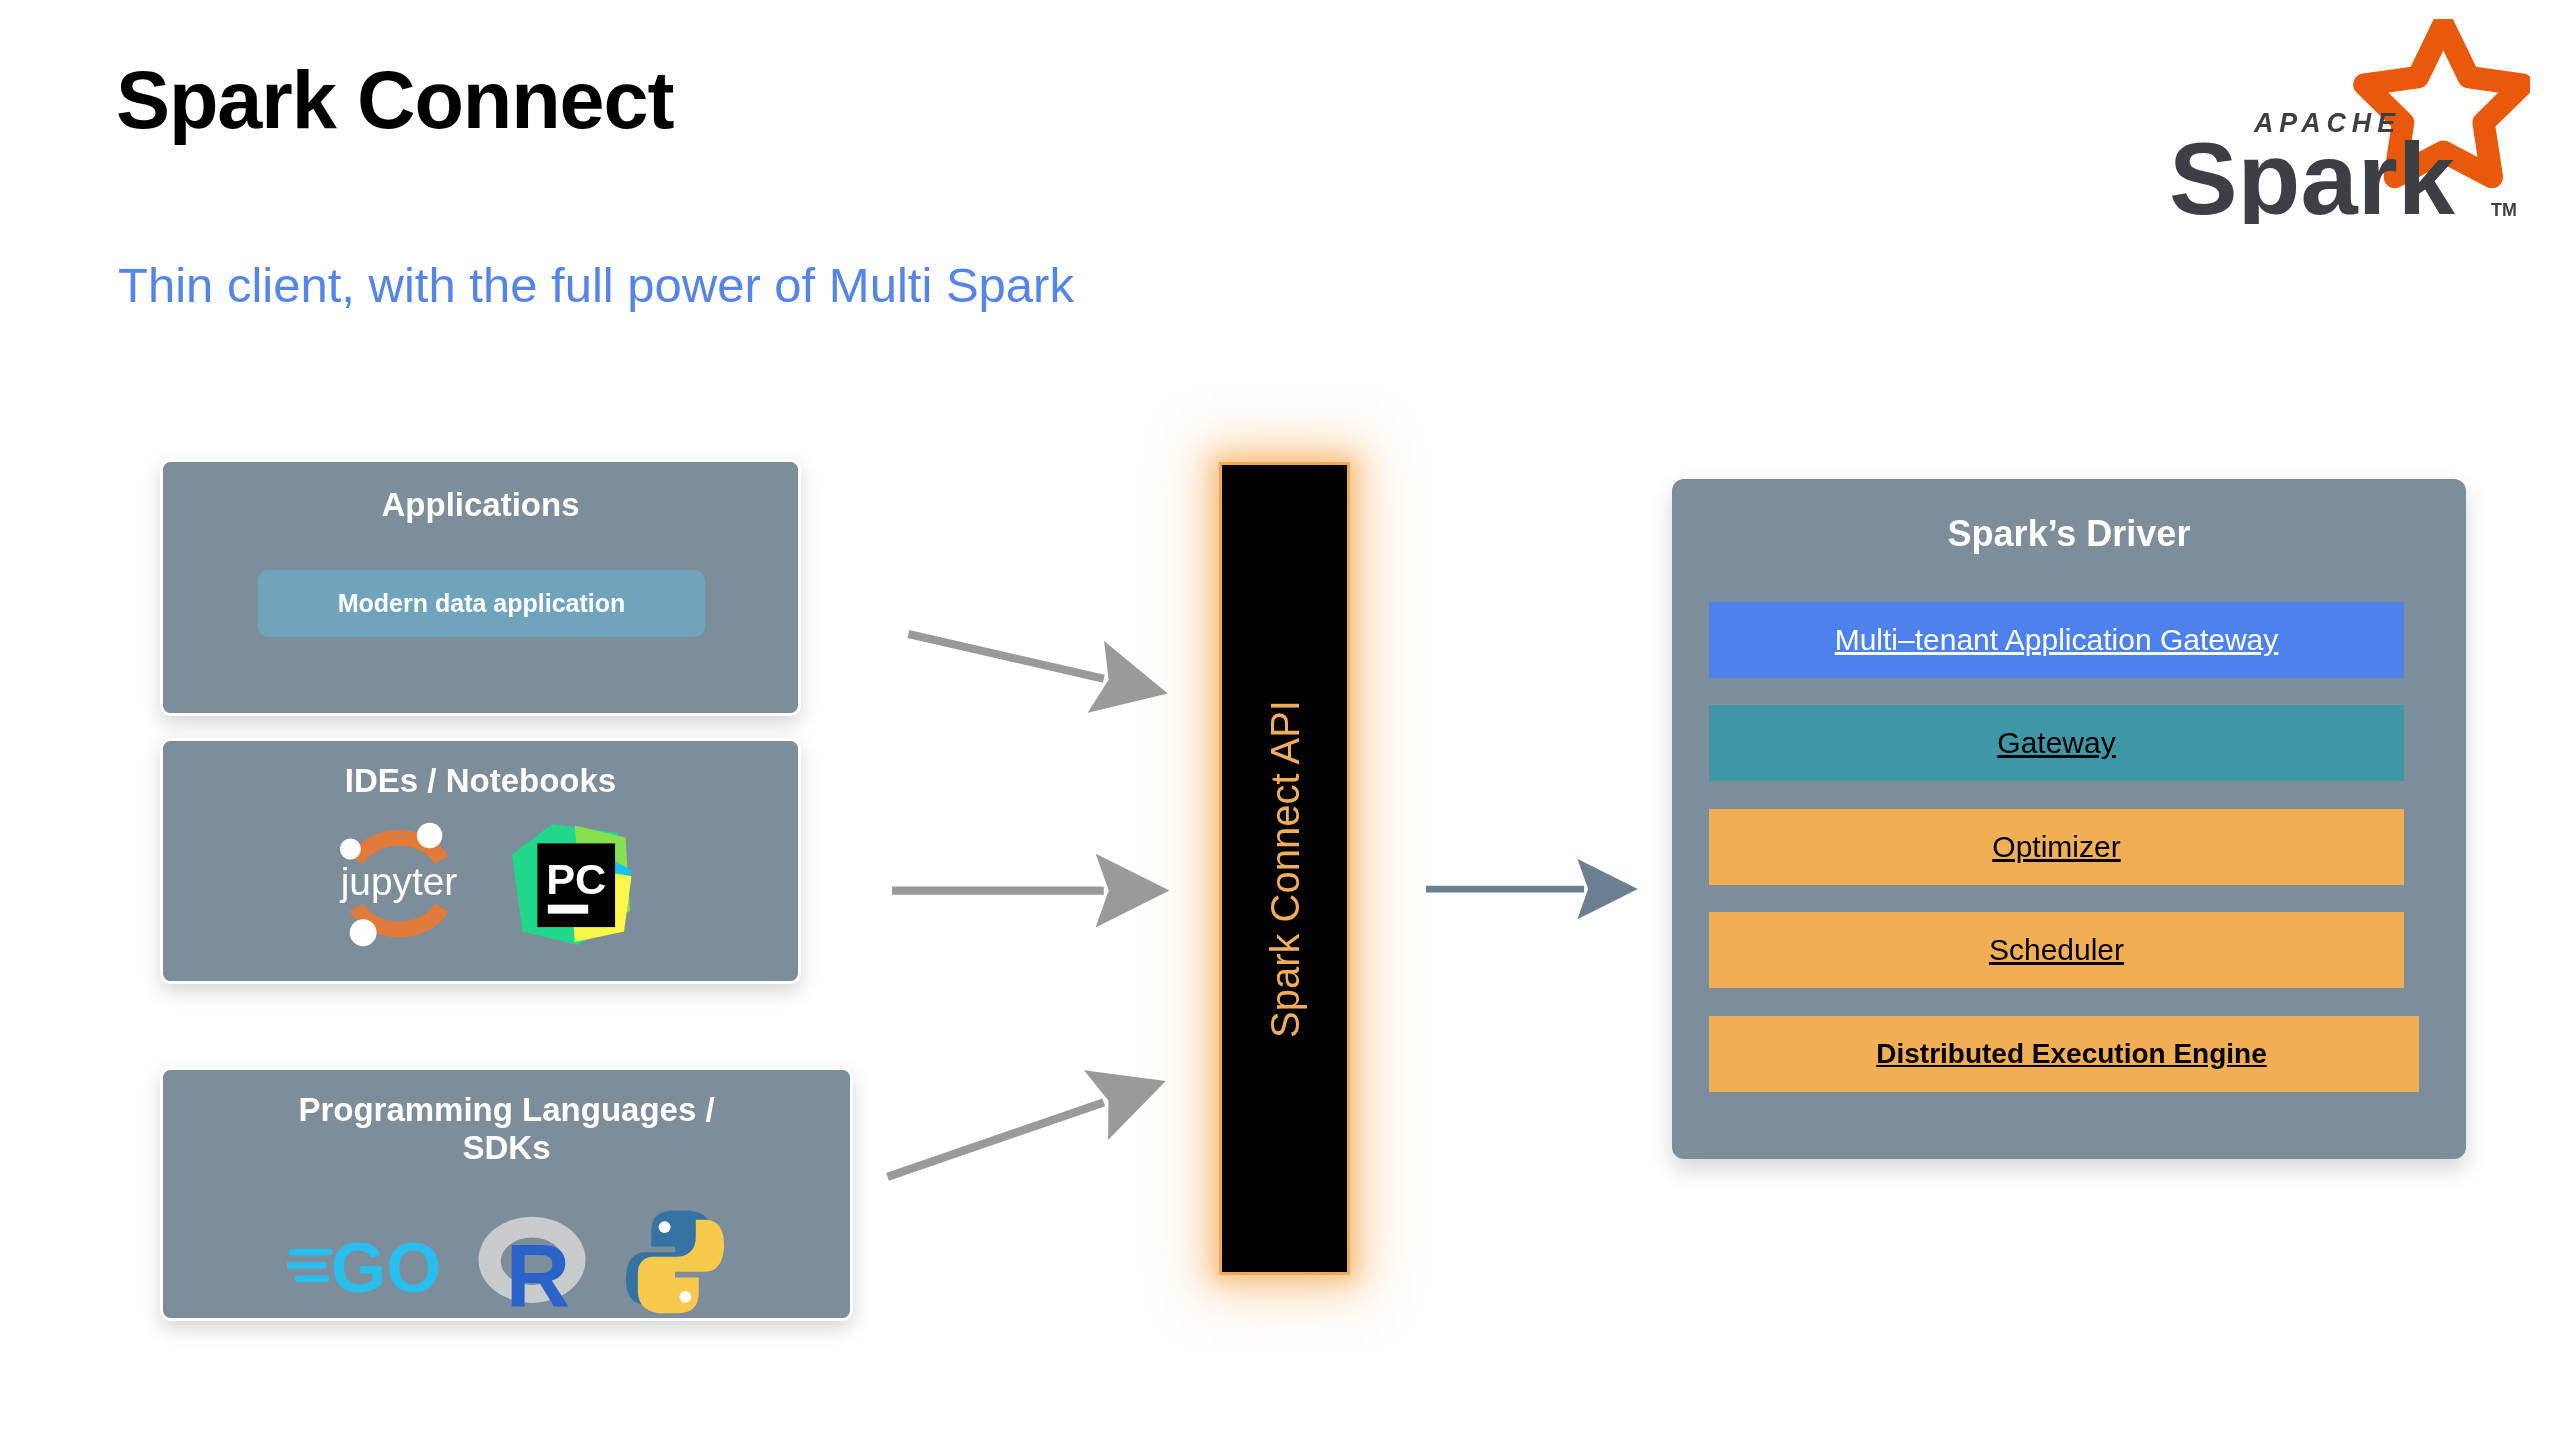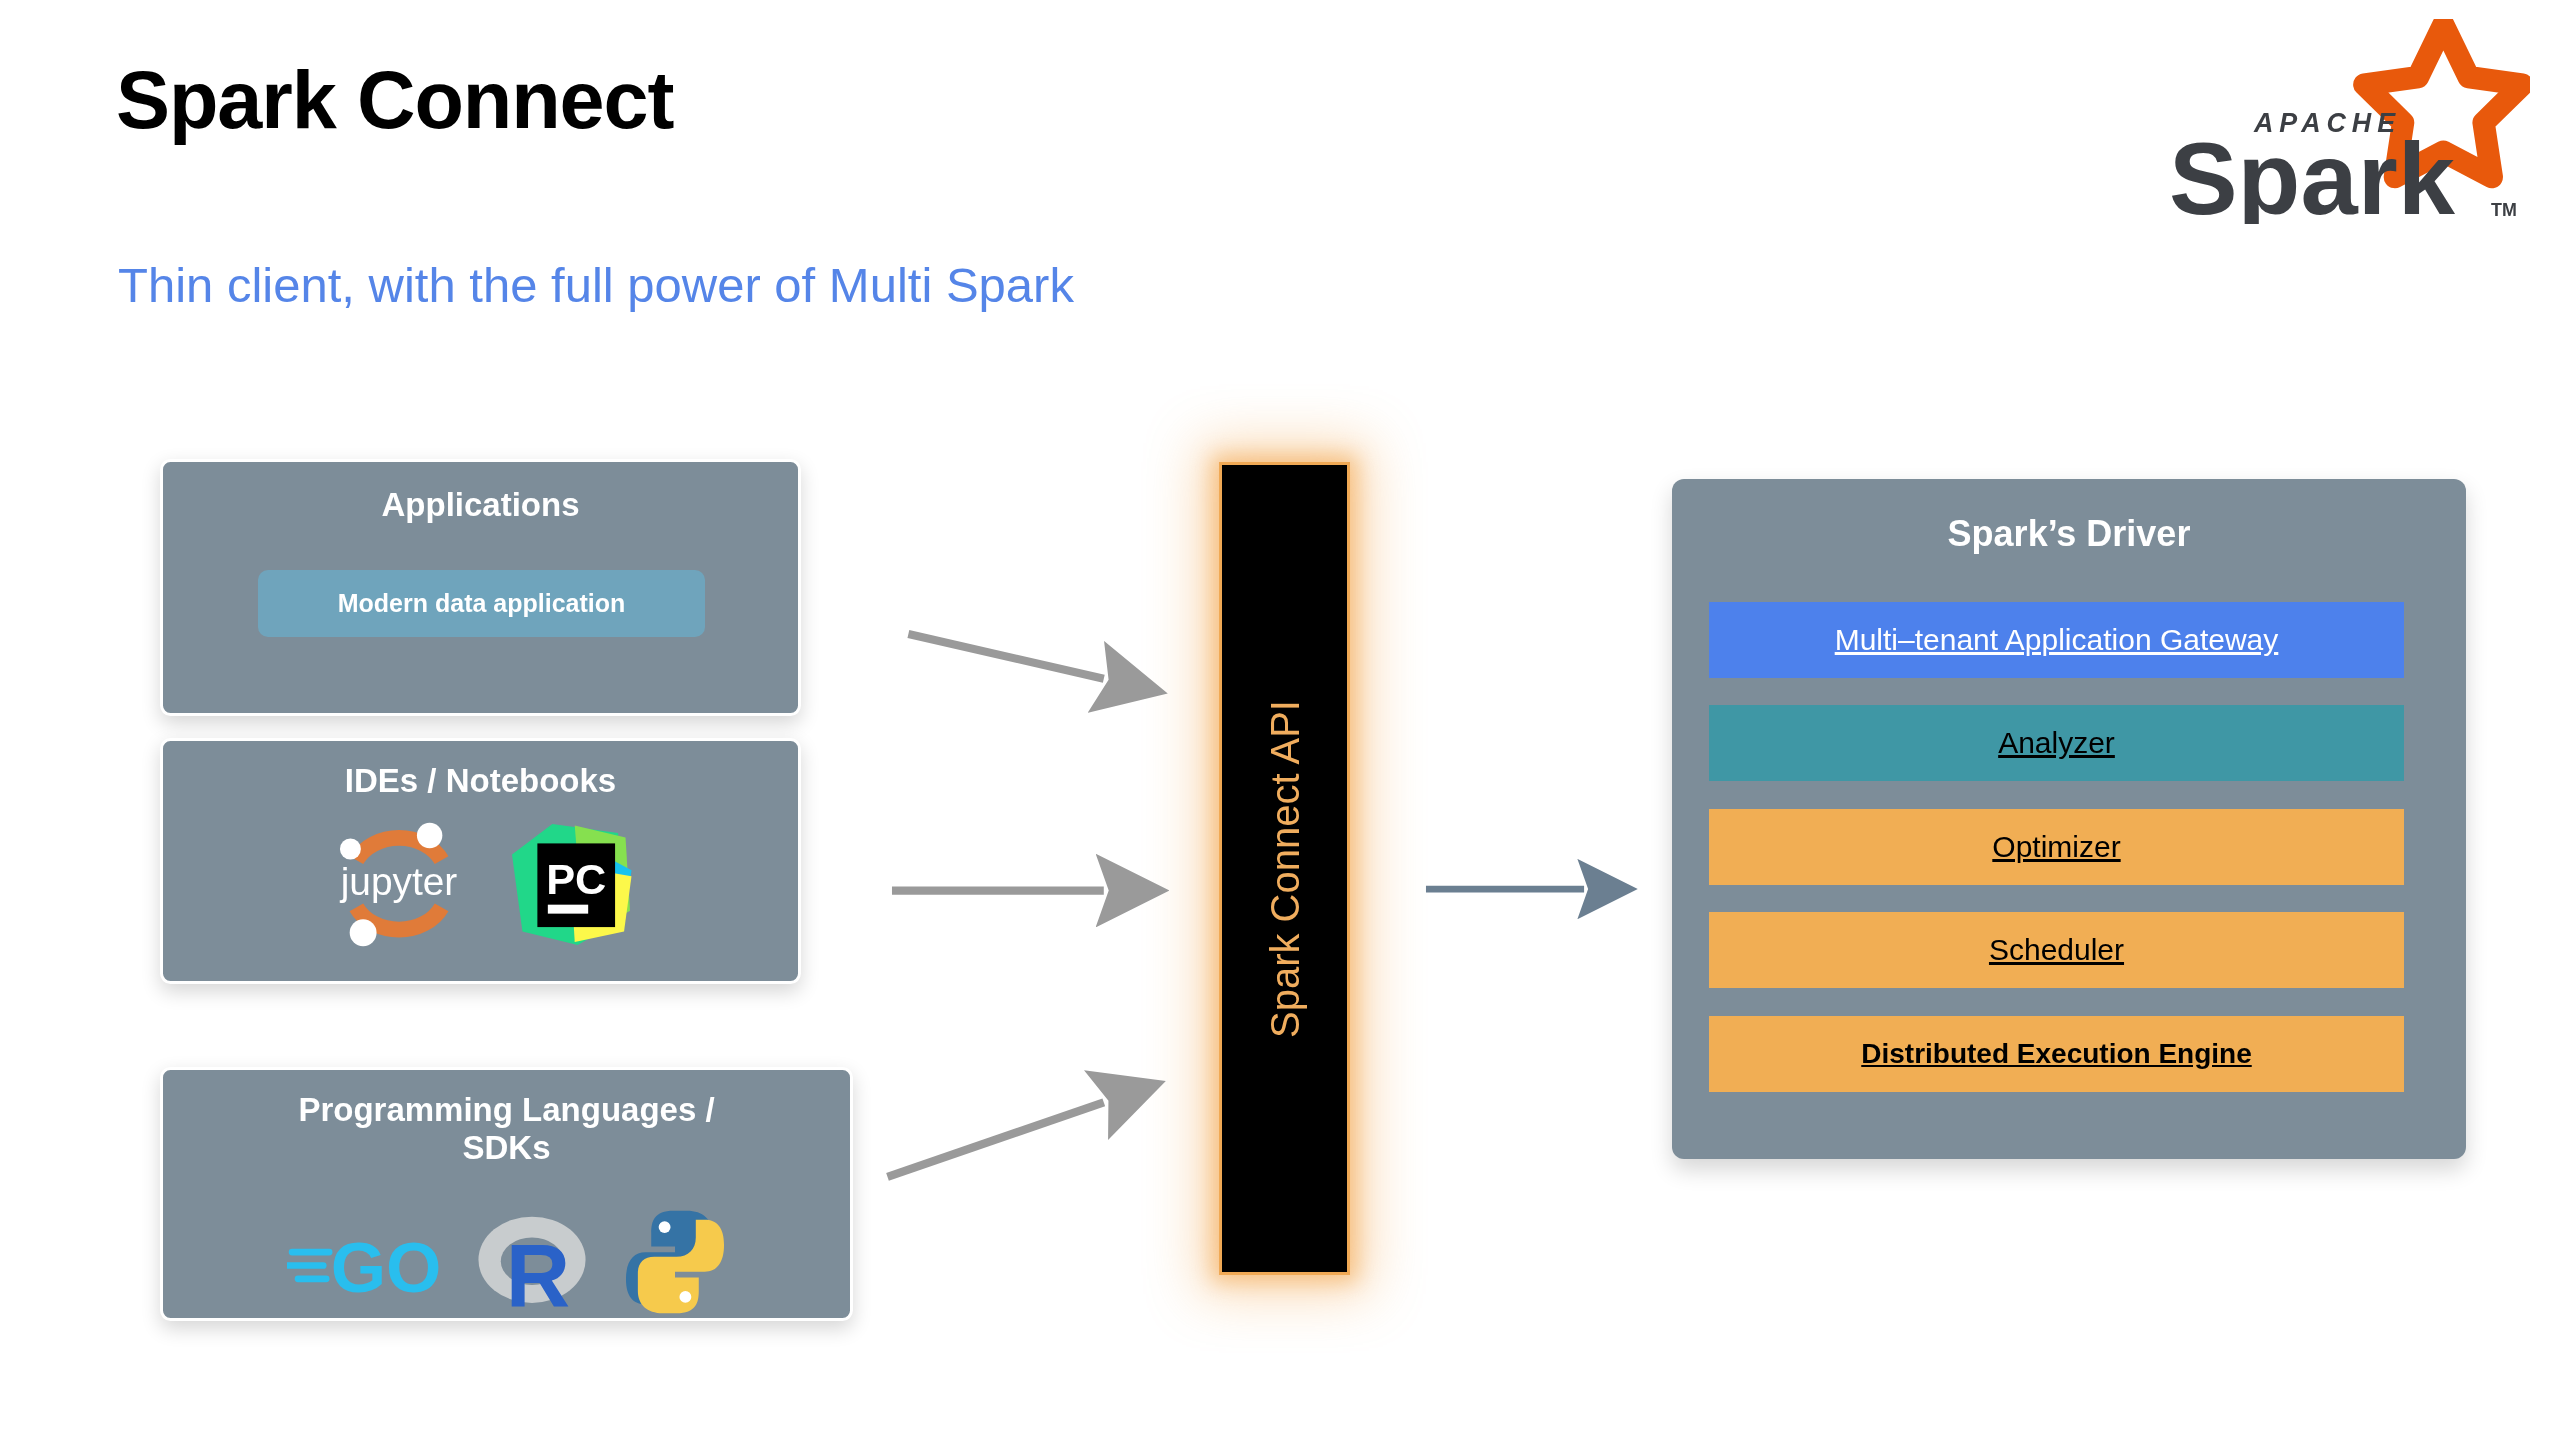--- a/index.html
+++ b/index.html
@@ -129,21 +129,21 @@
     left: 37px;
     width: 695px;
     height: 76px;
     display: flex;
     align-items: center;
     justify-content: center;
     font-size: 30px;
     font-weight: 400;
     text-decoration: underline;
   }
-  .driver-row.bold { font-weight: 700; font-size: 28px; }
+  .driver-row.bold { font-weight: 700; font-size: 28px; padding-left: 15px; }
   #driver-row-0 { top: 123px; background: #4d81ec; color: #ffffff; font-weight: 400; }
   #driver-row-1 { top: 226px; background: #3f97a5; color: #000000; }
   #driver-row-2 { top: 330px; background: #f1ae54; color: #000000; }
   #driver-row-3 { top: 433px; background: #f1ae54; color: #000000; }
   #driver-row-4 { top: 537px; background: #f1ae54; color: #000000; }
 
   
   #arrows { position: absolute; left: 0; top: 0; width: 2576px; height: 1447px; pointer-events: none; }
 </style>
 </head>
@@ -246,21 +246,21 @@
   </div>
 </div>
 
 <div id="spark-connect-api">
   <div id="spark-connect-api-label">Spark Connect API</div>
 </div>
 
 <div class="card" id="card-driver">
   <div class="card-title">Spark’s Driver</div>
   <div class="driver-row" id="driver-row-0">Multi–tenant Application Gateway</div>
-  <div class="driver-row" id="driver-row-1">Analyzer</div>
+  <div class="driver-row" id="driver-row-1">Gateway</div>
   <div class="driver-row" id="driver-row-2">Optimizer</div>
   <div class="driver-row" id="driver-row-3">Scheduler</div>
   <div class="driver-row bold" id="driver-row-4">Distributed Execution Engine</div>
 </div>
 
 <svg id="arrows" viewBox="0 0 3454 1940">
   <defs>
     <marker id="mg" markerWidth="9" markerHeight="9" refX="1" refY="4.5" orient="auto">
       <path d="M0,0 L9,4.5 L0,9 L1.6,4.5 Z" fill="#9a9a9a"></path>
     </marker>

